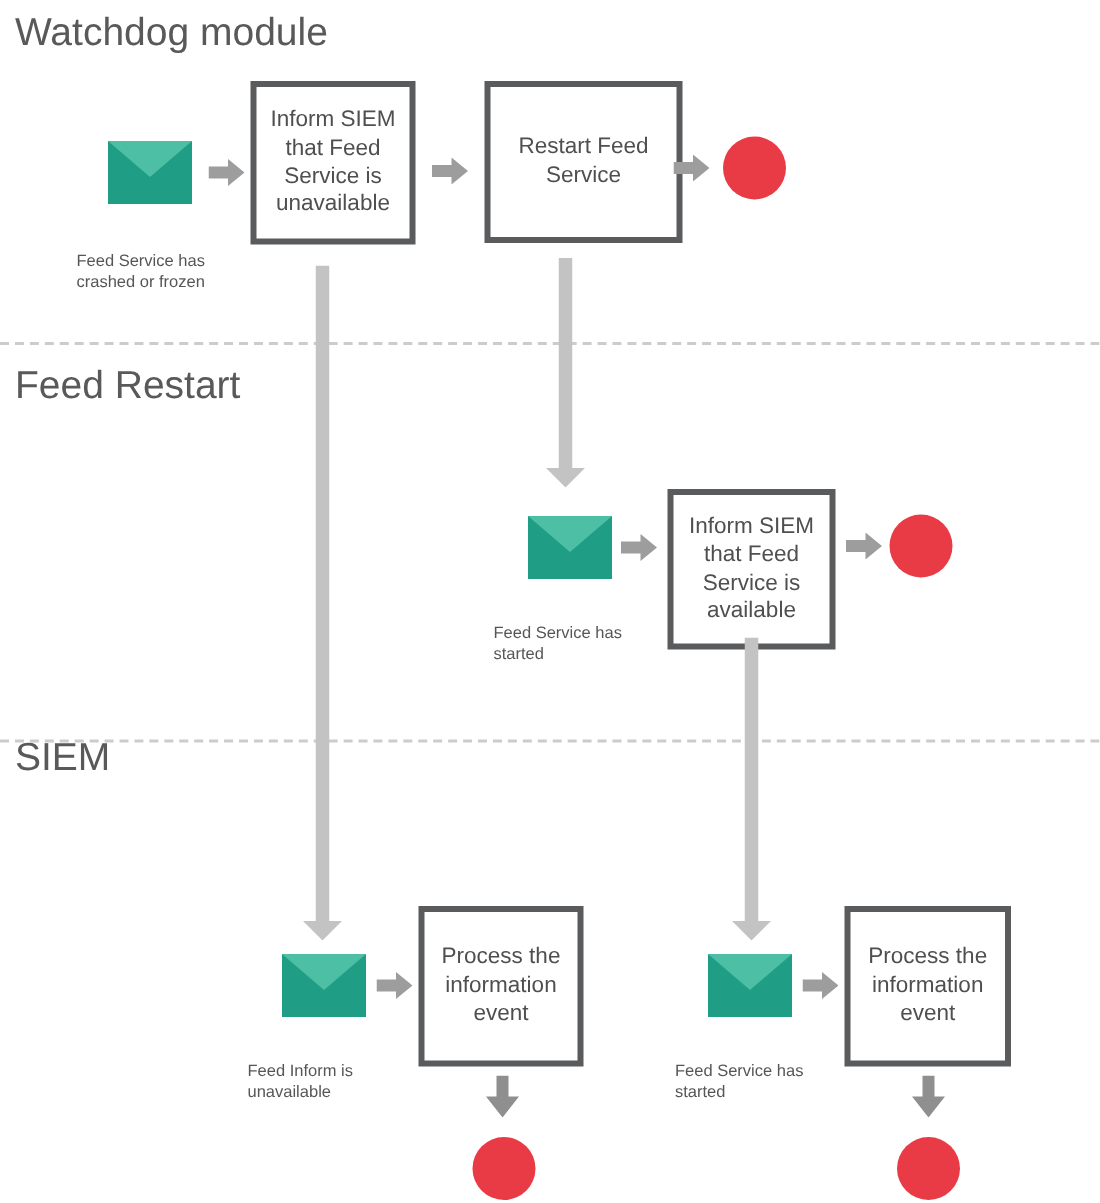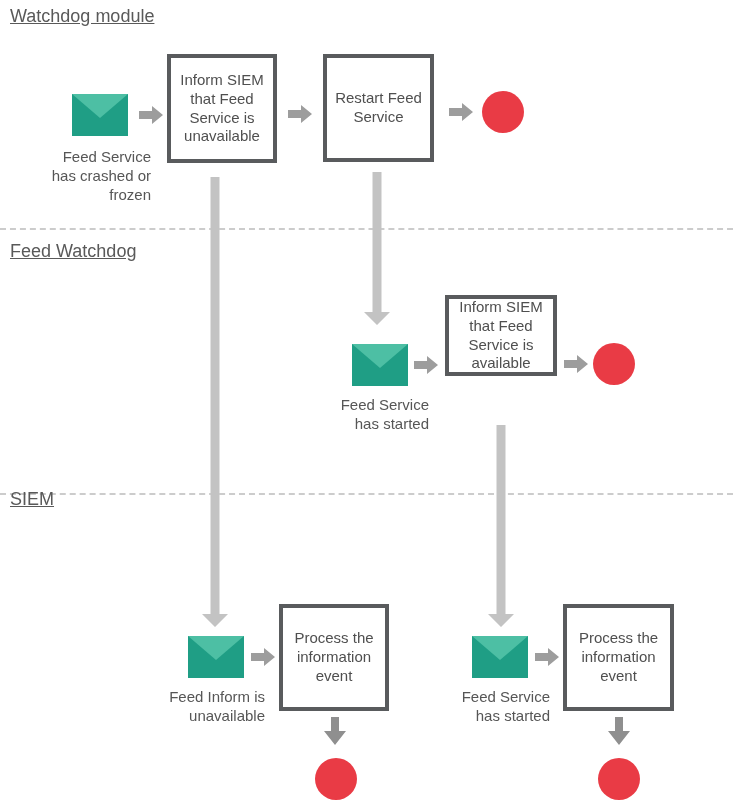--- a/index.html
+++ b/index.html
@@ -25,24 +25,23 @@
   .canvas {
     position: relative;
     width: 733px;
     height: 802px;
     background: var(--c-background);
     overflow: hidden;
   }
   .lane-title {
     position: absolute;
     left: 10px;
-    font-size: 18px;
+    font-size: 26px;
     color: var(--c-lane-title);
     white-space: nowrap;
-    text-decoration: underline;
   }
   .divider {
     position: absolute;
     left: 0;
     width: 733px;
     height: 0;
     border-top: 2px dashed var(--c-divider);
   }
   .task-box {
     position: absolute;
@@ -70,66 +69,67 @@
     left: 0;
     width: 0;
     height: 0;
     border-left: 28px solid transparent;
     border-right: 28px solid transparent;
     border-top: 24px solid var(--c-envelope-flap);
   }
   .msg-label {
     position: absolute;
     width: 100px;
-    text-align: right;
-    font-size: 15px;
+    text-align: left;
+    font-size: 11px;
     line-height: 1.26;
     color: var(--c-label-text);
+    margin-top: 20px;
   }
   .end-event {
     position: absolute;
     width: 42px;
     height: 42px;
     border-radius: 50%;
     background: var(--c-end-event);
   }
   .arrow { position: absolute; display: block; }
   .arrow-right polygon { fill: var(--c-arrow-small); }
   .arrow-long polygon  { fill: var(--c-arrow-long); }
   .arrow-down polygon  { fill: var(--c-arrow-down); }
 </style>
 </head>
 <body>
 
 <div class="canvas">
 
   <div class="lane-title" style="top:6px">Watchdog module</div>
   <div class="divider" style="top:228px"></div>
-  <div class="lane-title" style="top:241px">Feed Watchdog</div>
+  <div class="lane-title" style="top:241px">Feed Restart</div>
   <div class="divider" style="top:493px"></div>
   <div class="lane-title" style="top:489px">SIEM</div>
 
   <div class="envelope" style="left:72px;top:94px">
     <div class="flap"></div>
   </div>
   <div class="msg-label" style="left:51px;top:148px">Feed Service has crashed or frozen</div>
 
   <svg class="arrow arrow-right" style="left:139px;top:106px" width="24" height="18" viewBox="0 0 24 18">
     <polygon points="0,5 13,5 13,0 24,9 13,18 13,13 0,13"></polygon>
   </svg>
 
   <div class="task-box" style="left:167px;top:54px;width:110px;height:109px">
     <span>Inform SIEM that Feed Service is unavailable</span>
   </div>
 
   <svg class="arrow arrow-right" style="left:288px;top:105px" width="24" height="18" viewBox="0 0 24 18">
     <polygon points="0,5 13,5 13,0 24,9 13,18 13,13 0,13"></polygon>
   </svg>
 
-  <div class="task-box" style="left:323px;top:54px;width:111px;height:108px">
+  <div class="task-box" style="left:323px;top:54px;width:132px;height:108px">
     <span>Restart Feed Service</span>
   </div>
 
   <svg class="arrow arrow-right" style="left:449px;top:103px" width="24" height="18" viewBox="0 0 24 18">
     <polygon points="0,5 13,5 13,0 24,9 13,18 13,13 0,13"></polygon>
   </svg>
 
   <div class="end-event" style="left:482px;top:91px"></div>
 
   <svg class="arrow arrow-long" style="left:202px;top:177px" width="26" height="450" viewBox="0 0 26 450">
@@ -142,21 +142,21 @@
 
   <div class="envelope" style="left:352px;top:344px">
     <div class="flap"></div>
   </div>
   <div class="msg-label" style="left:329px;top:396px">Feed Service has started</div>
 
   <svg class="arrow arrow-right" style="left:414px;top:356px" width="24" height="18" viewBox="0 0 24 18">
     <polygon points="0,5 13,5 13,0 24,9 13,18 13,13 0,13"></polygon>
   </svg>
 
-  <div class="task-box" style="left:445px;top:295px;width:112px;height:81px">
+  <div class="task-box" style="left:445px;top:326px;width:112px;height:107px">
     <span>Inform SIEM that Feed Service is available</span>
   </div>
 
   <svg class="arrow arrow-right" style="left:564px;top:355px" width="24" height="18" viewBox="0 0 24 18">
     <polygon points="0,5 13,5 13,0 24,9 13,18 13,13 0,13"></polygon>
   </svg>
 
   <div class="end-event" style="left:593px;top:343px"></div>
 
   <svg class="arrow arrow-long" style="left:488px;top:425px" width="26" height="202" viewBox="0 0 26 202">

